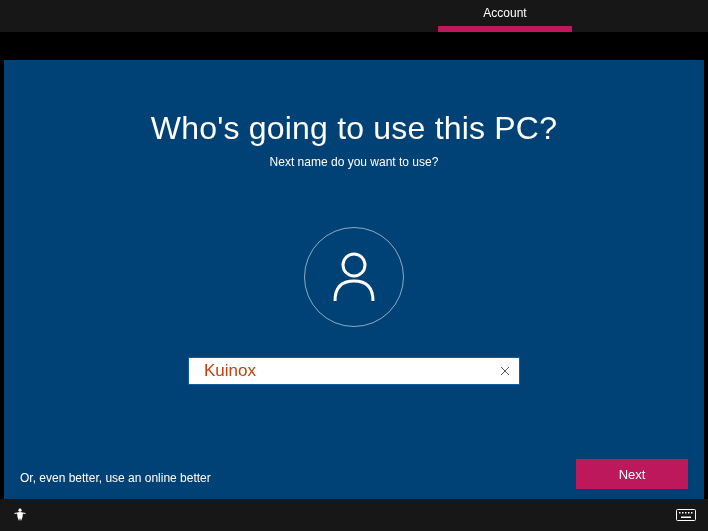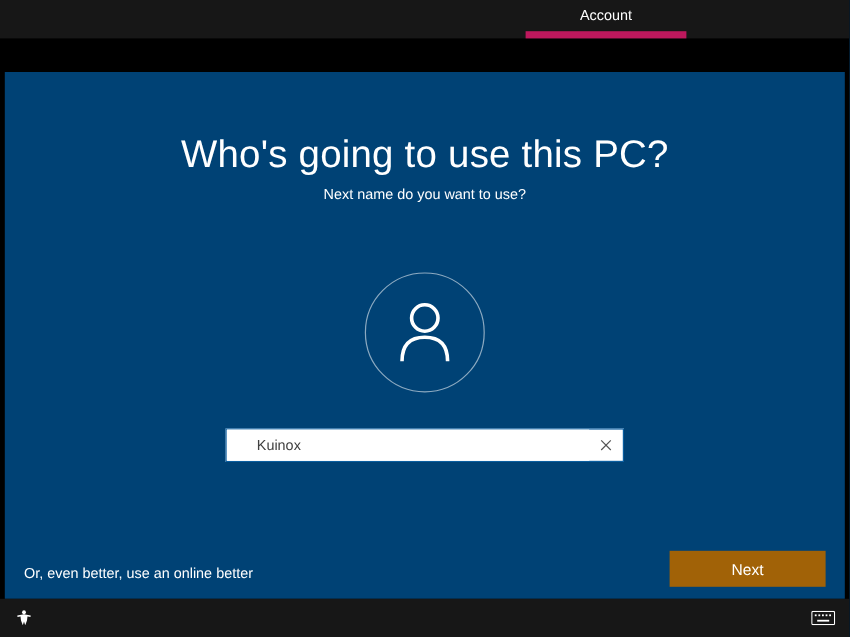--- a/index.html
+++ b/index.html
@@ -77,23 +77,23 @@
       border: 1px solid #0a5ea0;
       display: flex;
       align-items: center;
       position: relative;
     }
     .username-input {
       flex: 1;
       height: 100%;
       border: none;
       outline: none;
-      padding: 0 25px;
-      font-size: 12px;
-      color: #404040;
+      padding: 0 15px;
+      font-size: 17px;
+      color: #c2410c;
       font-family: inherit;
     }
     .clear-btn {
       width: 28px;
       height: 28px;
       display: flex;
       align-items: center;
       justify-content: center;
       cursor: pointer;
       color: #555;
@@ -103,23 +103,23 @@
       left: 16px;
       bottom: 14px;
       font-size: 12px;
       color: #fff;
       text-decoration: none;
     }
     .next-btn {
       position: absolute;
       right: 16px;
       bottom: 10px;
-      width: 130px;
+      width: 112px;
       height: 30px;
-      background: #a16207;
+      background: #be185d;
       color: #fff;
       border: none;
       font-size: 13px;
       cursor: pointer;
       font-family: inherit;
     }
     .bottom-bar {
       position: absolute;
       bottom: 0;
       left: 0;

